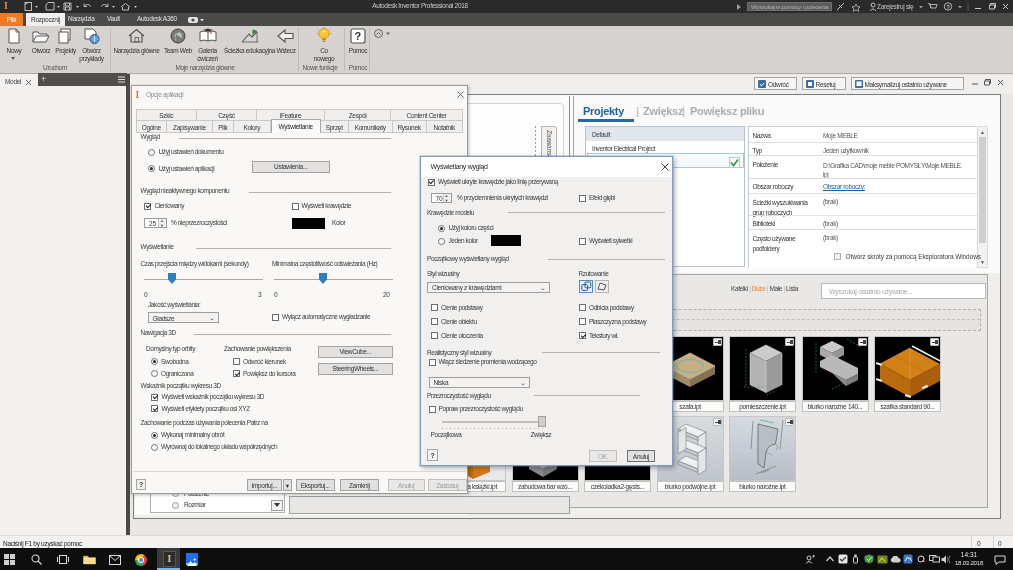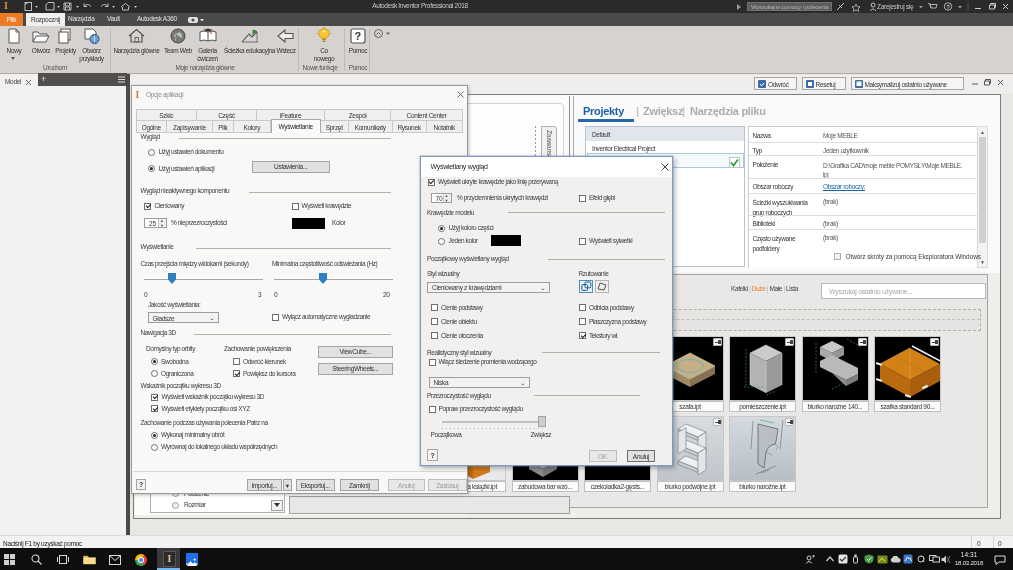--- a/index.html
+++ b/index.html
@@ -238,21 +238,21 @@
 <div class="abs" style="left:540.5px;top:126px;width:16.5px;height:85px;background:#f3f1ef;border:1px solid #b5b2af;border-radius:0 3px 3px 0;box-sizing:border-box;">
   <div style="writing-mode:vertical-rl;font-size:6.5px;letter-spacing:-0.2px;color:#555;margin:3px 0 0 4px;">Zaawansowane</div>
 </div>
 <div class="abs" style="left:568.5px;top:96px;width:1.5px;height:174px;background:#8f8e8c;"></div>
 <div class="abs" style="left:572.5px;top:96px;width:1.5px;height:174px;background:#aaa9a7;"></div>
 
 <div class="abs" style="left:583px;top:104.5px;font-size:11px;letter-spacing:-0.3px;font-weight:bold;color:#1d5fa8;">Projekty</div>
 <div class="abs" style="left:636px;top:104.5px;font-size:11px;letter-spacing:-0.3px;font-weight:bold;color:#c3c7ca;">|</div>
 <div class="abs" style="left:643px;top:104.5px;font-size:11px;letter-spacing:-0.3px;font-weight:bold;color:#a9adb0;">Zwiększ</div>
 <div class="abs" style="left:682px;top:104.5px;font-size:11px;letter-spacing:-0.3px;font-weight:bold;color:#c3c7ca;">|</div>
-<div class="abs" style="left:690px;top:104.5px;font-size:11px;letter-spacing:-0.3px;font-weight:bold;color:#a9adb0;">Narzędzia pliku</div>
+<div class="abs" style="left:690px;top:104.5px;font-size:11px;letter-spacing:-0.3px;font-weight:bold;color:#a9adb0;">Powiększ pliku</div>
 <div class="abs" style="left:578px;top:118.5px;width:56px;height:3px;background:#2866a8;"></div>
 
 <div class="abs" style="left:585px;top:125.5px;width:160px;height:141px;background:#fff;border:1px solid #bac3ca;box-sizing:border-box;">
   <div class="abs" style="left:0;top:0.5px;width:158px;height:13.5px;background:#e0e6eb;"></div>
   <div class="abs t8" style="left:6px;top:4.5px;">Default</div>
   <div class="abs t8" style="left:6px;top:18px;">Inventor Electrical Project</div>
   <div class="abs" style="left:1px;top:26px;width:157px;height:15.5px;background:#f5f9fc;border:1px solid #a8c8e4;box-sizing:border-box;"></div>
   <div class="abs" style="left:142.5px;top:30px;width:11px;height:11px;background:#fff;border:1px solid #c5c5c5;box-sizing:border-box;">
     <svg width="9" height="9" viewBox="0 0 9 9" style="position:absolute;left:0;top:0;">
         <path d="M1 4.5 l2.5 3 L8 1.5" stroke="#2f9e3f" stroke-width="1.8" fill="none"></path>

